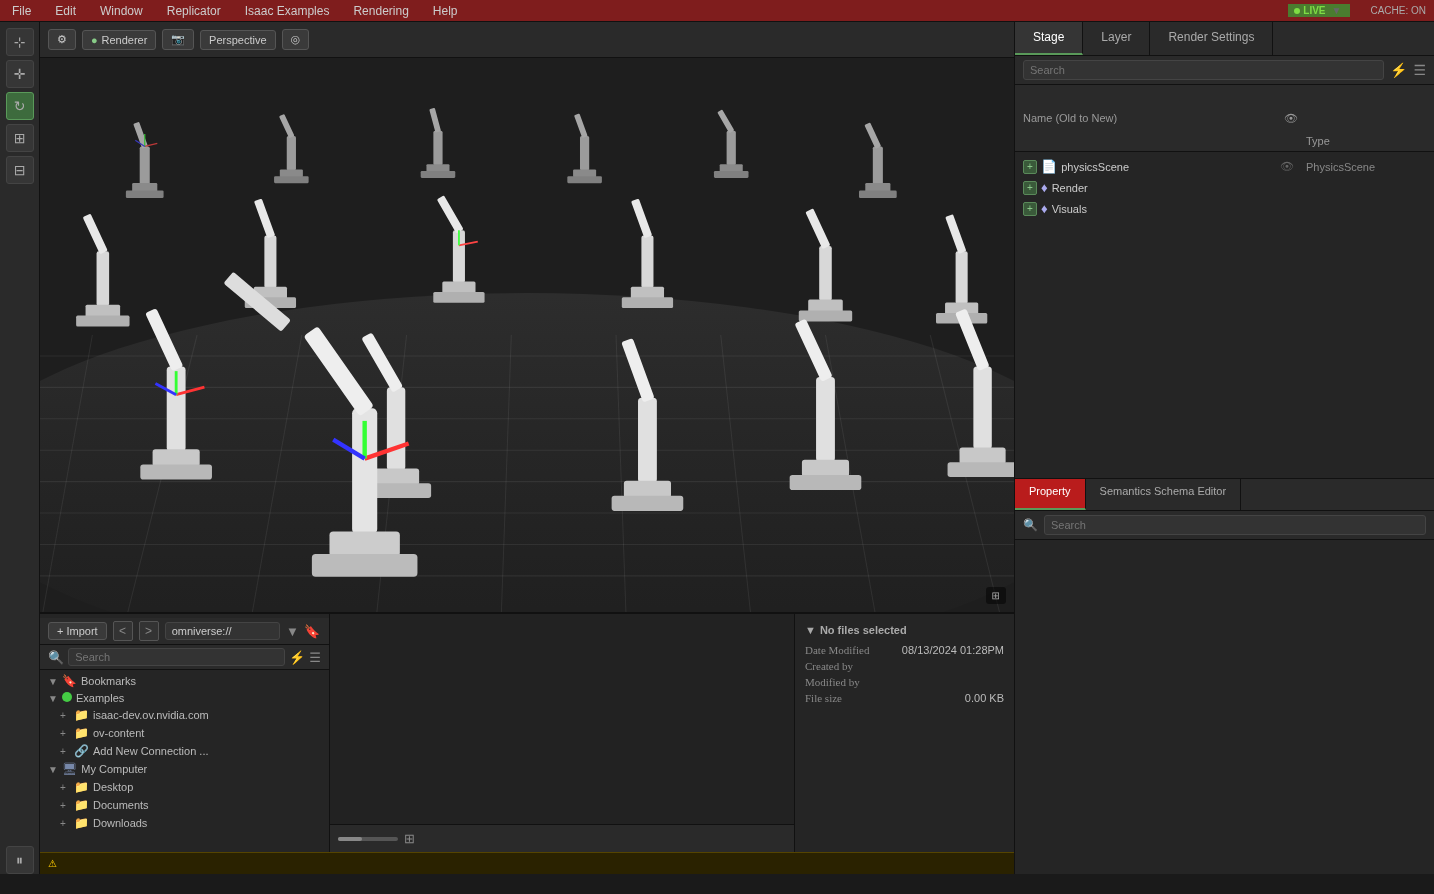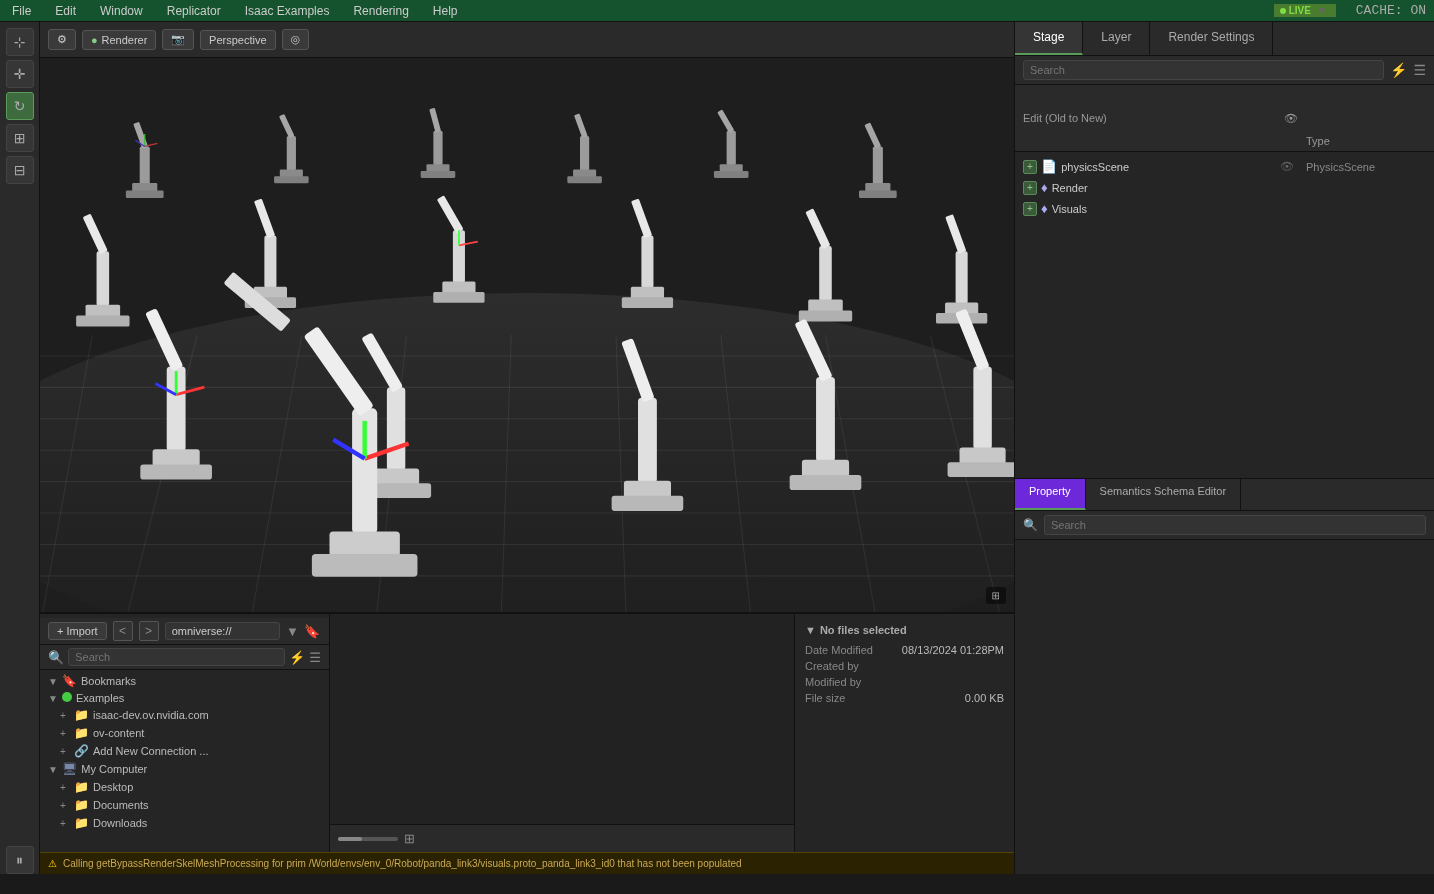--- a/index.html
+++ b/index.html
@@ -10,21 +10,21 @@
       font-family: 'Segoe UI', Arial, sans-serif;
       font-size: 12px;
       color: #cccccc;
       overflow: hidden;
     }
 
     
     .menu-bar {
       display: flex;
       align-items: center;
-      background: #14532d;
+      background: #7f1d1d;
       height: 22px;
       padding: 0 8px;
       gap: 16px;
       border-bottom: 1px solid #111;
     }
     .menu-item {
       color: #cccccc;
       cursor: pointer;
       font-size: 12px;
       padding: 2px 4px;
@@ -40,22 +40,21 @@
       align-items: center;
       gap: 3px;
     }
     .live-dot {
       width: 6px; height: 6px;
       background: #7fdd44;
       border-radius: 50%;
     }
     .cache-label {
       color: #aaa;
-      font-size: 13px;
-      font-family: Liberation Mono, monospace;
+      font-size: 10px;
     }
 
     
     .main-layout {
       display: flex;
       height: calc(894px - 22px - 20px);
     }
 
     
     .left-toolbar {
@@ -260,21 +259,21 @@
     }
     .prop-tab {
       padding: 6px 14px;
       cursor: pointer;
       font-size: 11px;
       color: #aaa;
       border-right: 1px solid #111;
     }
     .prop-tab.active {
       color: #fff;
-      background: #6d28d9;
+      background: #b91c1c;
       border-bottom: 2px solid #5a9a5a;
     }
 
     
     .prop-search-bar {
       display: flex;
       align-items: center;
       background: #2a2a2a;
       padding: 4px 8px;
       border-bottom: 1px solid #111;
@@ -459,21 +458,21 @@
       align-items: center;
       gap: 4px;
     }
     .file-info-row {
       display: flex;
       justify-content: space-between;
       font-size: 11px;
       color: #999;
       margin-bottom: 4px;
     }
-    .file-info-row .label { color: #888; }
+    .file-info-row .label { color: #888; font-family: Liberation Serif, serif; }
     .file-info-row .value { color: #bbb; text-align: right; }
 
     
     .file-grid-bar {
       background: #2a2a2a;
       height: 28px;
       display: flex;
       align-items: center;
       padding: 0 8px;
       gap: 6px;
@@ -872,42 +871,41 @@
                 <span class="value">0.00 KB</span>
               </div>
             </div>
           </div>
 
         </div>
       </div>
 
       <div class="warning-bar">
         <span class="warning-icon">⚠</span>
-        <span>Calling getBypassRenderSkelMeshProcessing for prim /World/envs/env_0/Robot/panda_link3/visuals.proto_panda_link3_id0 that has not been populated</span>
       </div>
 
     </div>
   </div>
 
   <div class="right-panel">
 
     <div class="stage-tabs">
       <div class="stage-tab active">Stage</div>
       <div class="stage-tab">Layer</div>
       <div class="stage-tab">Render Settings</div>
     </div>
 
     <div class="stage-search-bar">
       <input type="text" style="width: 100%;" placeholder="Search">
       <span class="filter-icon">⚡</span>
       <span class="filter-icon">☰</span>
     </div>
 
     <div class="stage-tree-header">
-      <span class="name-col">Edit (Old to New)</span>
+      <span class="name-col">Name (Old to New)</span>
       <span class="vis-col">👁</span>
       <span class="type-col">Type</span>
     </div>
 
     <div class="stage-tree">
       <div class="tree-item">
         <div class="expand-btn">+</div>
         <span class="item-icon">📄</span>
         <span class="item-name">physicsScene</span>
         <span class="item-vis">👁</span>

